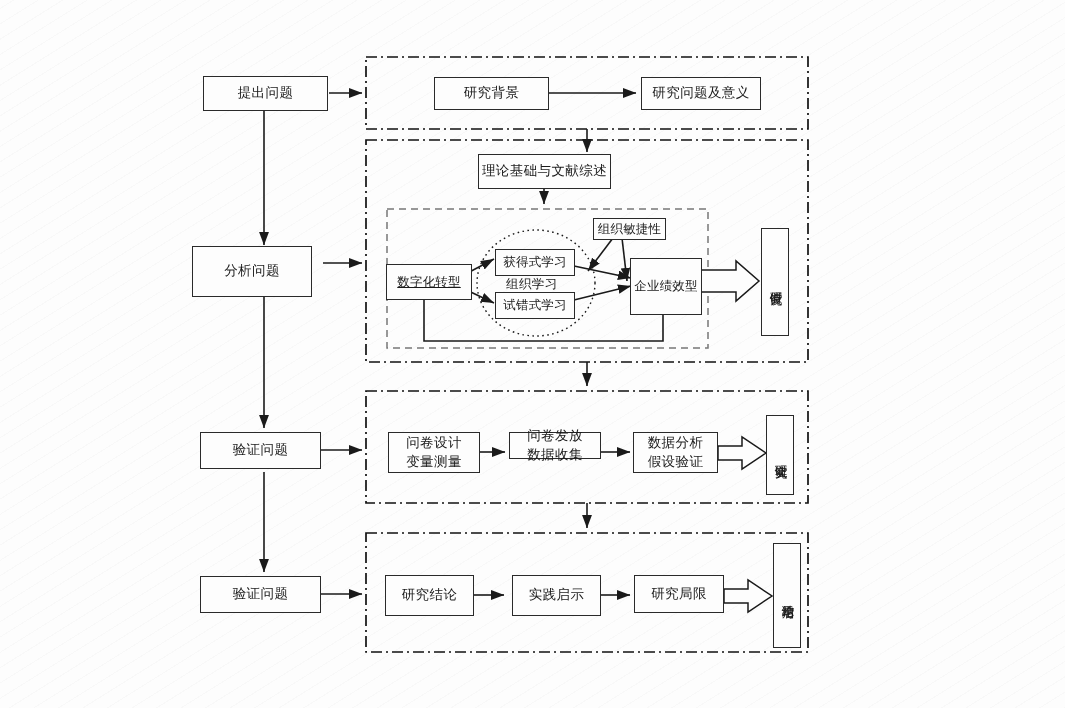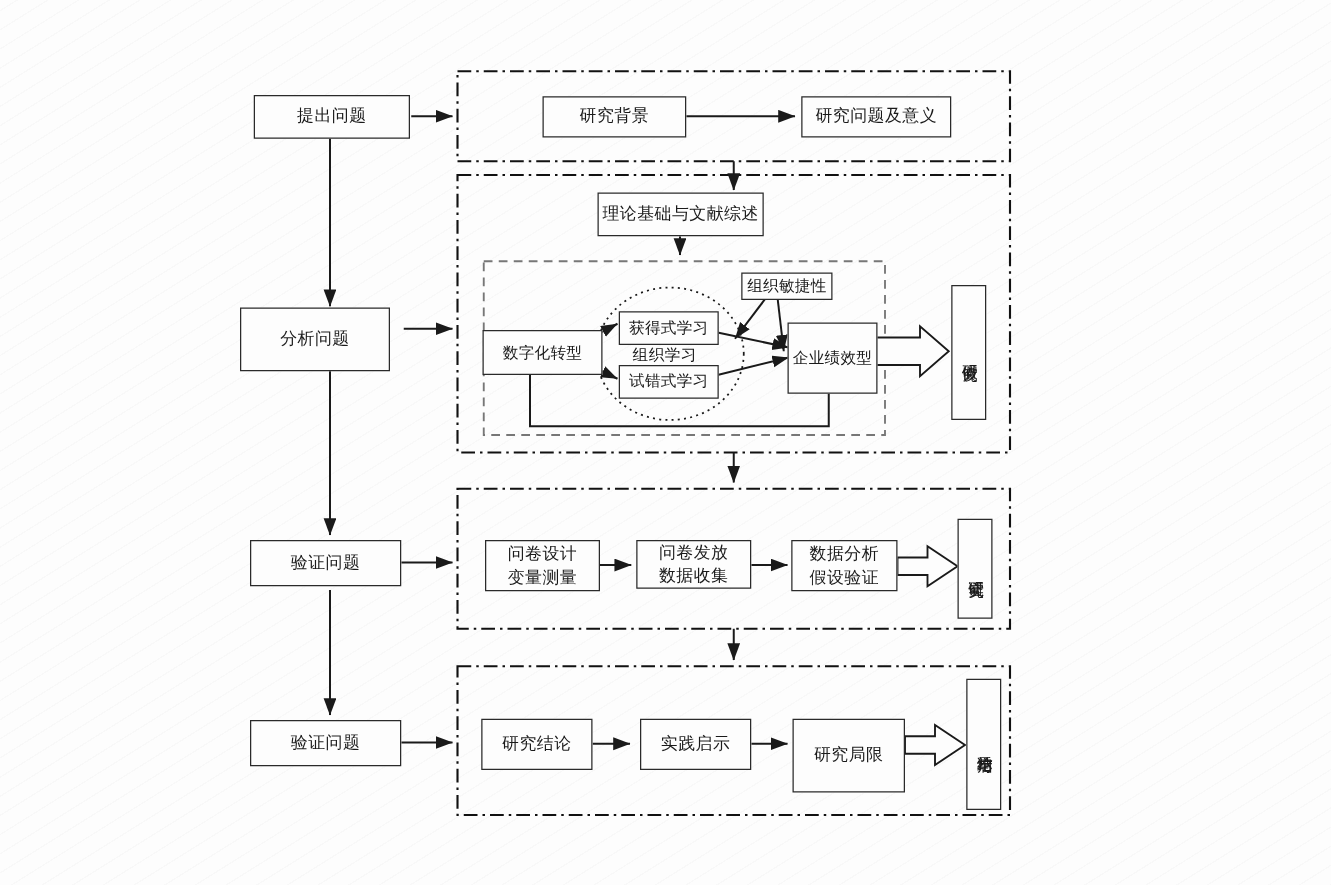--- a/index.html
+++ b/index.html
@@ -144,46 +144,46 @@
   <div class="node" style="left:200px; top:432px; width:121px; height:37px;">验证问题</div>
 
   <div class="node" style="left:200px; top:576px; width:121px; height:37px;">验证问题</div>
 
   <div class="node" style="left:434px; top:77px; width:115px; height:33px;">研究背景</div>
 
   <div class="node" style="left:641px; top:77px; width:120px; height:33px;">研究问题及意义</div>
 
   <div class="node" style="left:478px; top:154px; width:133px; height:35px;">理论基础与文献综述</div>
 
-  <div class="node small" style="left:386px; top:264px; width:96px; height:36px;">数字化转型</div>
+  <div class="node small" style="left:386px; top:264px; width:86px; height:36px;text-decoration:underline;">数字化转型</div>
 
   <div class="node small" style="left:495px; top:249px; width:80px; height:27px;">获得式学习</div>
 
   <div class="node small" style="left:495px; top:292px; width:80px; height:27px;">试错式学习</div>
 
   <div class="label-plain" style="left:506px; top:276px;">组织学习</div>
 
   <div class="node small" style="left:593px; top:218px; width:73px; height:22px;">组织敏捷性</div>
 
   <div class="node small" style="left:630px; top:258px; width:72px; height:57px;">企业绩效型</div>
 
   <div class="node vertical small" style="left:761px; top:228px; width:28px; height:108px;">研究假设</div>
 
   <div class="node" style="left:388px; top:432px; width:92px; height:41px;">问卷设计
 变量测量</div>
 
-  <div class="node" style="left:509px; top:432px; width:92px; height:39px;">问卷发放
+  <div class="node" style="left:509px; top:432px; width:92px; height:27px;">问卷发放
 数据收集</div>
 
   <div class="node" style="left:633px; top:432px; width:85px; height:41px;">数据分析
 假设验证</div>
 
   <div class="node vertical small" style="left:766px; top:415px; width:28px; height:80px;">实证研究</div>
 
   <div class="node" style="left:512px; top:575px; width:89px; height:41px;">实践启示</div>
 
   <div class="node" style="left:385px; top:575px; width:89px; height:41px;">研究结论</div>
 
-  <div class="node" style="left:634px; top:575px; width:90px; height:59px;">研究局限</div>
+  <div class="node" style="left:634px; top:575px; width:90px; height:38px;">研究局限</div>
 
   <div class="node vertical small" style="left:773px; top:543px; width:28px; height:105px;">结论与启示</div>
 
 </div>
 
 </body></html>

